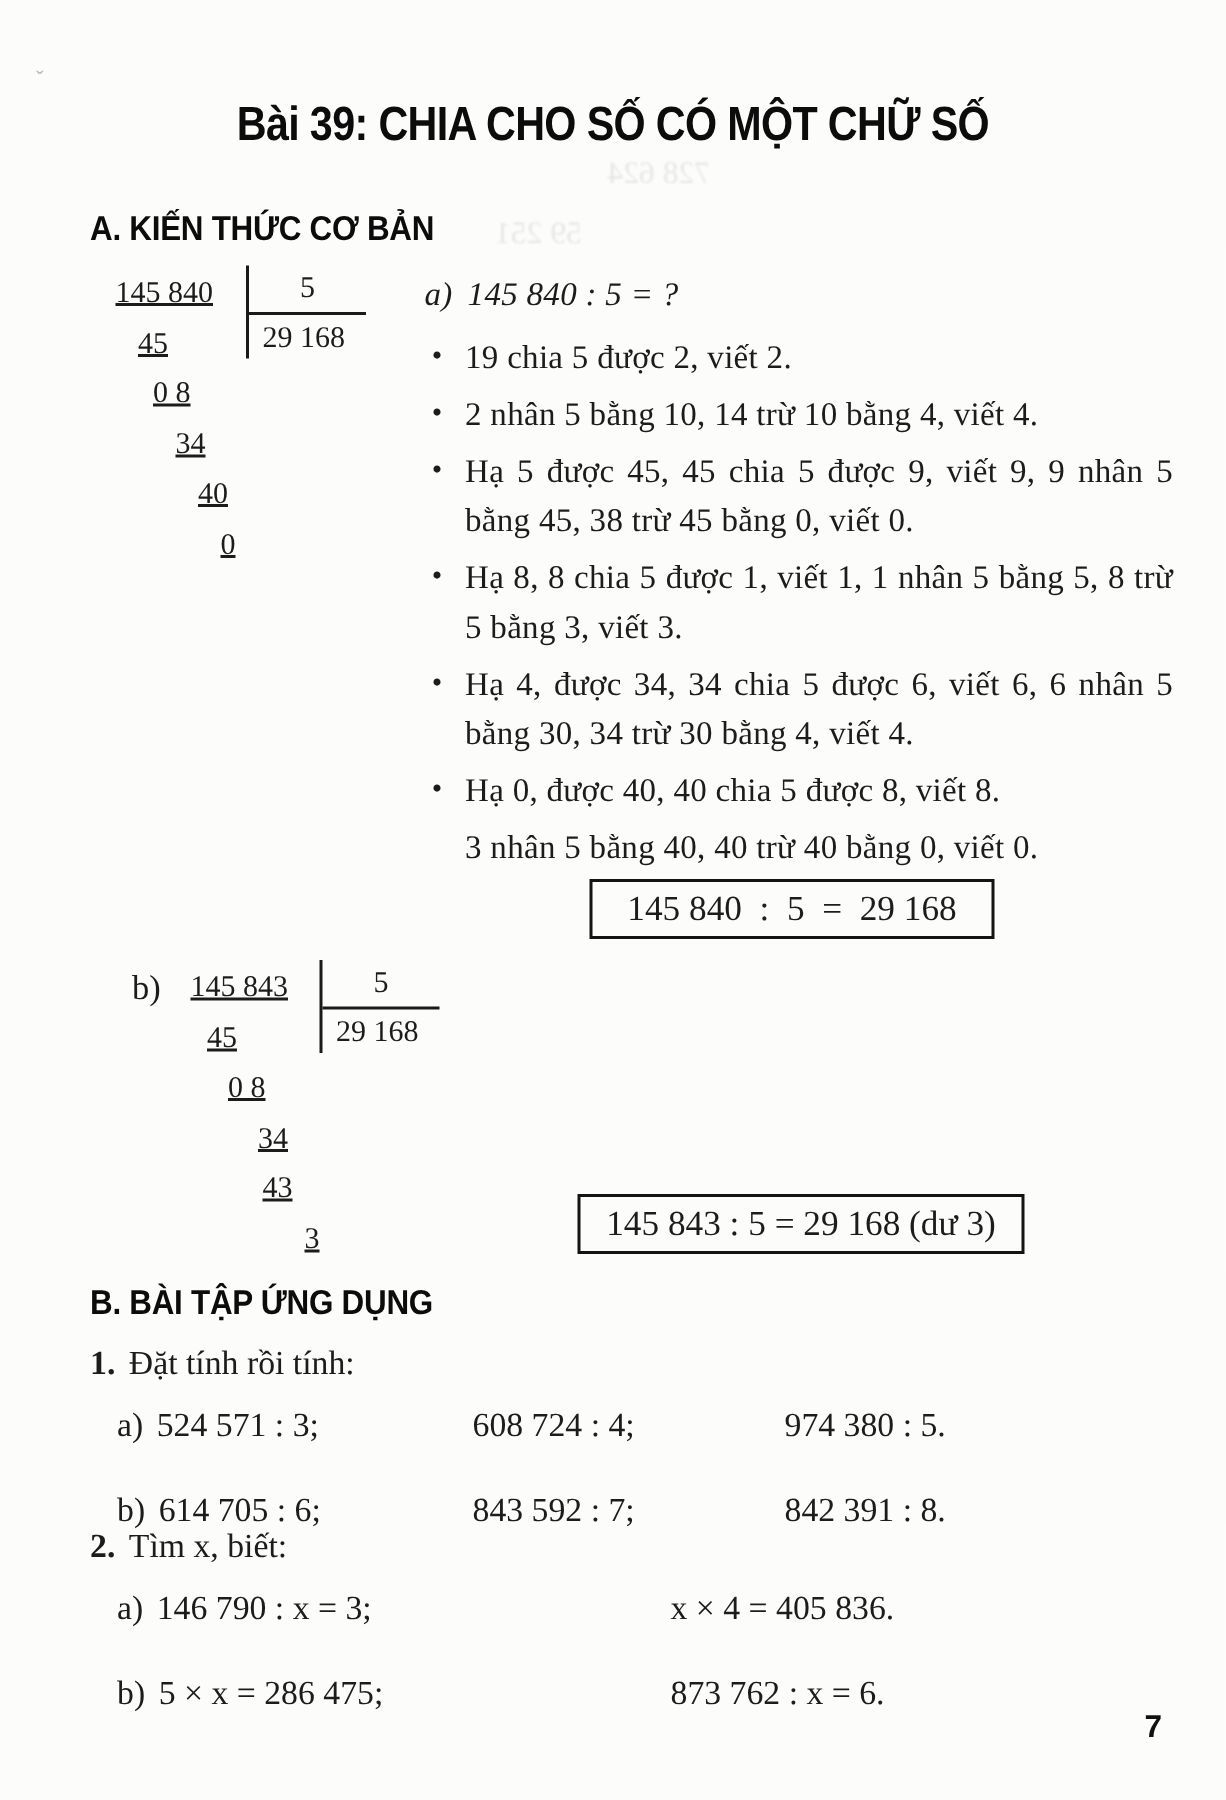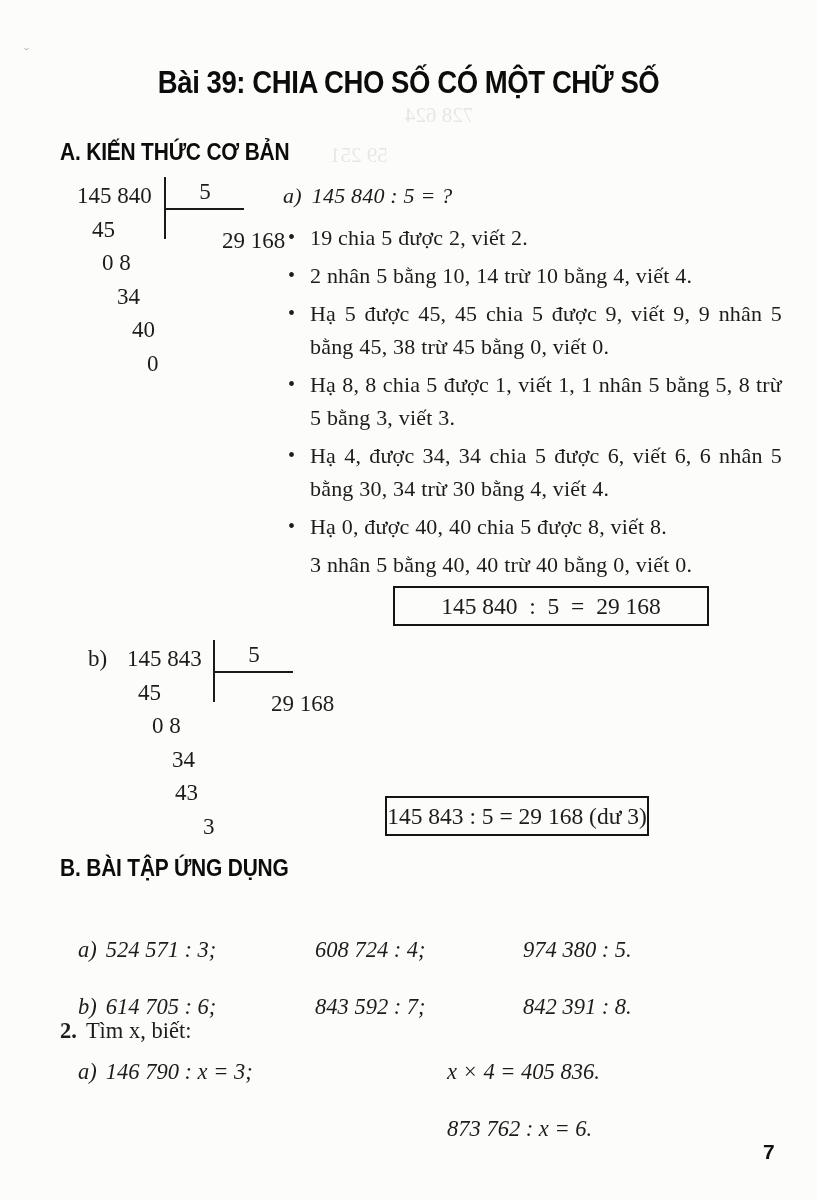--- a/index.html
+++ b/index.html
@@ -14,61 +14,61 @@
            transform:scaleX(0.86); transform-origin:center; white-space:nowrap; }
 
   
   .heading { position:absolute; font-family:"Liberation Sans", sans-serif; font-weight:700;
              font-size:23px; letter-spacing:-0.2px; color:#0c0c0c; white-space:nowrap;
              transform:scaleX(0.91); transform-origin:left center; }
   #heading-a { left:60px; top:139px; }
   #heading-b { left:60px; top:855px; }
 
   
-  .longdiv { position:absolute; font-size:23px; line-height:33.5px; white-space:nowrap; }
+  .longdiv { position:absolute; font-size:20px; line-height:33.5px; white-space:nowrap;text-decoration:underline; }
   #longdiv-a { left:77px; top:179px; }
   #longdiv-b { left:127px; top:642px; }
   .ld-left div { height:33.5px; }
   #longdiv-a .r1{margin-left:15px} #longdiv-a .r2{margin-left:25px}
   #longdiv-a .r3{margin-left:40px} #longdiv-a .r4{margin-left:55px}
   #longdiv-a .r5{margin-left:70px}
   #longdiv-b .r1{margin-left:11px} #longdiv-b .r2{margin-left:25px}
   #longdiv-b .r3{margin-left:45px} #longdiv-b .r4{margin-left:48px}
   #longdiv-b .r5{margin-left:76px}
   .ld-right { position:absolute; top:-2px; border-left:2px solid #1a1a1a; height:62px; }
   #longdiv-a .ld-right { left:87px; }
   #longdiv-b .ld-right { left:86px; }
   .ld-divisor { width:78px; height:33px; line-height:30px; text-align:center;
                 border-bottom:2px solid #1a1a1a; }
-  .ld-quotient { padding-left:9px; line-height:29px; padding-top:16px;margin-left:47px; }
+  .ld-quotient { padding-left:9px; line-height:29px; padding-top:1px; }
   .ld-label { position:absolute; left:88px; top:642px; font-size:23px; line-height:33.5px; }
 
   
   #example-a { position:absolute; left:283px; top:179px; width:499px; font-size:22px;
                line-height:33px; letter-spacing:0.2px; }
   .question { margin-bottom:9px; white-space:nowrap;font-style:italic; }
   .q-label { margin-right:10px; }
   .bullet { display:flex; margin-bottom:5px; }
   .dot { flex:0 0 17px; margin-right:10px; text-align:center; font-size:20px; }
   .bt { flex:1 1 auto; text-align:justify; }
 
   
   .result-box { position:absolute; border:2.5px solid #141414; background:#fcfcfa;
                 font-size:23.5px; display:flex; align-items:center; justify-content:center;
                 white-space:pre; }
-  #box-a { left:393px; top:586px; width:316px; height:40px; }
-  #box-b { left:385px; top:796px; width:264px; height:40px; }
+  #box-a { left:393px; top:586px; width:270px; height:40px; }
+  #box-b { left:385px; top:796px; width:298px; height:40px; }
 
   
   .exercise { position:absolute; left:60px; width:730px; font-size:22.5px; }
   #exercise-1 { top:896px; height:130px; }
   #exercise-2 { top:1018px; height:130px; }
   .ex-head { position:absolute; left:0; top:0; white-space:nowrap; }
   .ex-num { font-weight:700; margin-right:9px; }
-  .ex-row { position:absolute; left:0; width:730px; height:30px; white-space:nowrap;font-style:italic; }
+  .ex-row { position:absolute; left:0; width:730px; height:30px; white-space:nowrap; }
   .row-1 { top:41px; }
   .row-2 { top:98px; }
   .cell { position:absolute; top:0; }
   .cl { display:inline-block; margin-right:9px; }
   #exercise-1 .c0 { left:18px; }
   #exercise-1 .c1 { left:255px; }
   #exercise-1 .c2 { left:463px; }
   #exercise-2 .c0 { left:18px; }
   #exercise-2 .c1 { left:387px; }
 
@@ -166,20 +166,23 @@
       <div class="ld-divisor">5</div>
       <div class="ld-quotient">29 168</div>
     </div>
   </div>
 
   <div class="result-box" id="box-b">145 843 : 5 = 29 168 (dư 3)</div>
 
   <h2 class="heading" id="heading-b">B. BÀI TẬP ỨNG DỤNG</h2>
 
   <div class="exercise" id="exercise-1">
+    <div class="ex-head">
+      <span class="ex-num">1.</span><span>Đặt tính rồi tính:</span>
+    </div>
     <div class="ex-row row-1">
       <span class="cell c0">
         <span class="cl">a)</span><span>524 571 : 3;</span>
       </span>
       <span class="cell c1">608 724 : 4;</span>
       <span class="cell c2">974 380 : 5.</span>
     </div>
     <div class="ex-row row-2">
       <span class="cell c0">
         <span class="cl">b)</span><span>614 705 : 6;</span>
@@ -193,19 +196,22 @@
     <div class="ex-head">
       <span class="ex-num">2.</span><span>Tìm x, biết:</span>
     </div>
     <div class="ex-row row-1">
       <span class="cell c0">
         <span class="cl">a)</span><span>146 790 : x = 3;</span>
       </span>
       <span class="cell c1">x × 4 = 405 836.</span>
     </div>
     <div class="ex-row row-2">
+      <span class="cell c0">
+        <span class="cl">b)</span><span>5 × x = 286 475;</span>
+      </span>
       <span class="cell c1">873 762 : x = 6.</span>
     </div>
   </div>
 
   <div class="page-num">7</div>
 
 </div>
 
 </body></html>

